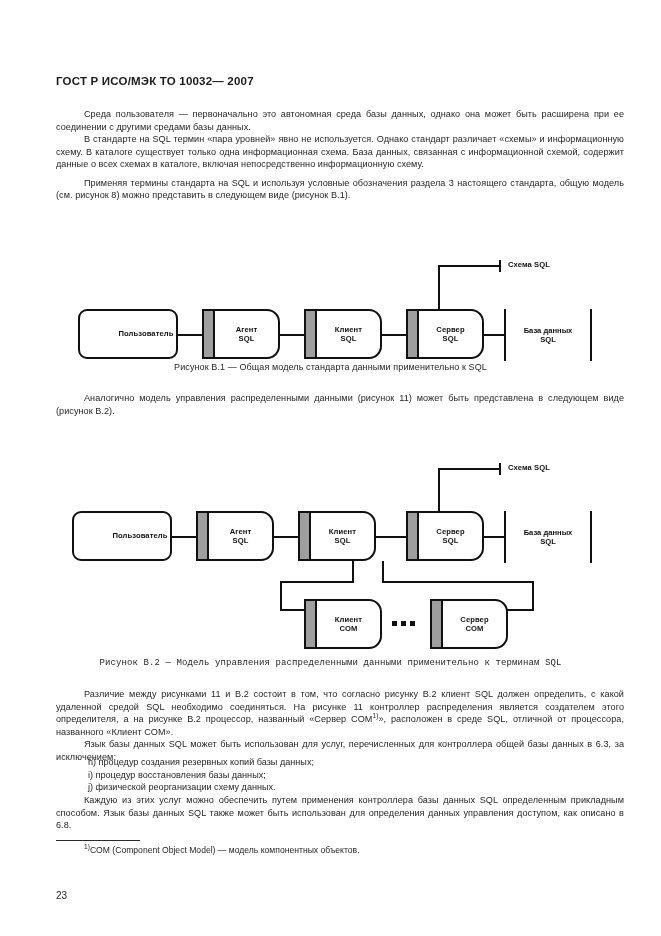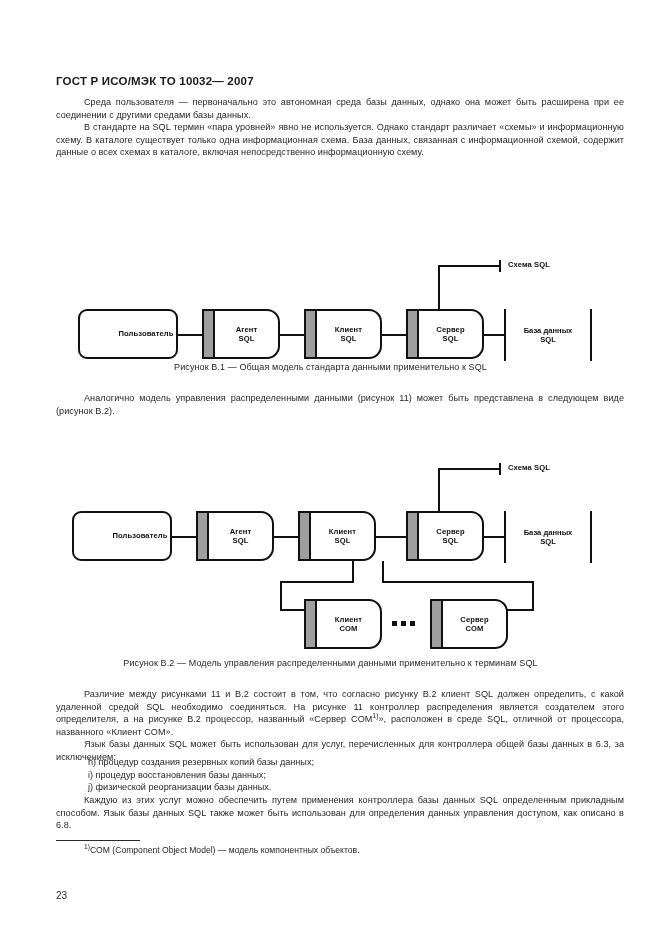--- a/index.html
+++ b/index.html
@@ -102,23 +102,24 @@
   .dots i{display:block;width:5px;height:5px;background:#111111;}
   .tickmark{position:absolute;width:2px;background:#111111;}
 </style>
 </head>
 <body>
 
 <div class="page">
 
   <div class="doc-header">ГОСТ Р ИСО/МЭК ТО 10032— 2007</div>
 
-  <div class="textblock" style="top:96px;">
+  <div class="textblock" style="top:108px;">
     <p class="ind">Среда пользователя — первоначально это автономная среда базы данных, однако она может быть расширена при ее соединении с другими средами базы данных.</p>
     <p class="ind">В стандарте на SQL термин «пара уровней» явно не используется. Однако стандарт различает «схемы» и информационную схему. В каталоге существует только одна информационная схема. База данных, связанная с информационной схемой, содержит данные о всех схемах в каталоге, включая непосредственно информационную схему.</p>
+    <p class="ind" style="margin-top:6px;">Применяя термины стандарта на SQL и используя условные обозначения раздела 3 настоящего стандарта, общую модель (см. рисунок 8) можно представить в следующем виде  (рисунок В.1).</p>
   </div>
 
   <div class="dg" style="left:0;top:0;width:661px;height:936px;pointer-events:none;">
 
     <div class="vline" style="left:438px;top:251px;height:58px;"></div>
     <div class="hline" style="left:438px;top:251px;width:61px;"></div>
     <div class="tickmark" style="left:499px;top:246px;height:12px;"></div>
     <div class="schemalabel" style="left:508px;top:246px;">Схема SQL</div>
 
     <div class="hline" style="left:178px;top:320px;width:24px;"></div>
@@ -211,31 +212,31 @@
         <i></i>
         <i></i>
     </div>
 
     <div class="node capped" style="left:430px;top:585px;width:78px;height:50px;">
       <span class="gbar"></span>
       <span class="lbl">Сервер<br>COM</span>
     </div>
   </div>
 
-  <div class="caption" style="top:658px;">Рисунок В.2 — Модель управления распределенными данными применительно к терминам SQL</div>
+  <div class="caption" style="top:658px;font-family:Liberation Mono, monospace;">Рисунок В.2 — Модель управления распределенными данными применительно к терминам SQL</div>
 
   <div class="textblock" style="top:688px;">
     <p class="ind"><span>Различие между рисунками 11 и В.2 состоит в том, что согласно рисунку В.2 клиент SQL должен определить, с какой удаленной средой SQL необходимо соединяться. На рисунке 11 контроллер распределения является создателем этого определителя, а на рисунке В.2 процессор, названный «Сервер COM</span><span class="sup">1)</span><span>», расположен в среде SQL, отличной от процессора, названного «Клиент COM».</span></p>
     <p class="ind">Язык базы данных SQL может быть использован для услуг, перечисленных для контроллера общей базы данных в 6.3, за исключением:</p>
   </div>
 
   <div class="listblock" style="top:756px;">
     <div>h) процедур создания резервных копий базы данных;</div>
     <div>i) процедур восстановления базы данных;</div>
-    <div>j) физической реорганизации базы данных.</div>
+    <div>j) физической реорганизации схему данных.</div>
   </div>
 
   <div class="textblock" style="top:794px;">
     <p class="ind">Каждую из этих услуг можно обеспечить путем применения контроллера базы данных SQL определенным прикладным способом. Язык базы данных SQL также может быть использован для определения данных управления доступом, как описано в 6.8.</p>
   </div>
 
   <div class="fn-rule" style="top:840px;"></div>
   <div class="footnote" style="top:845px;">
     <span class="sup">1)</span><span>COM (Component Object Model) — модель компонентных объектов.</span>
   </div>

